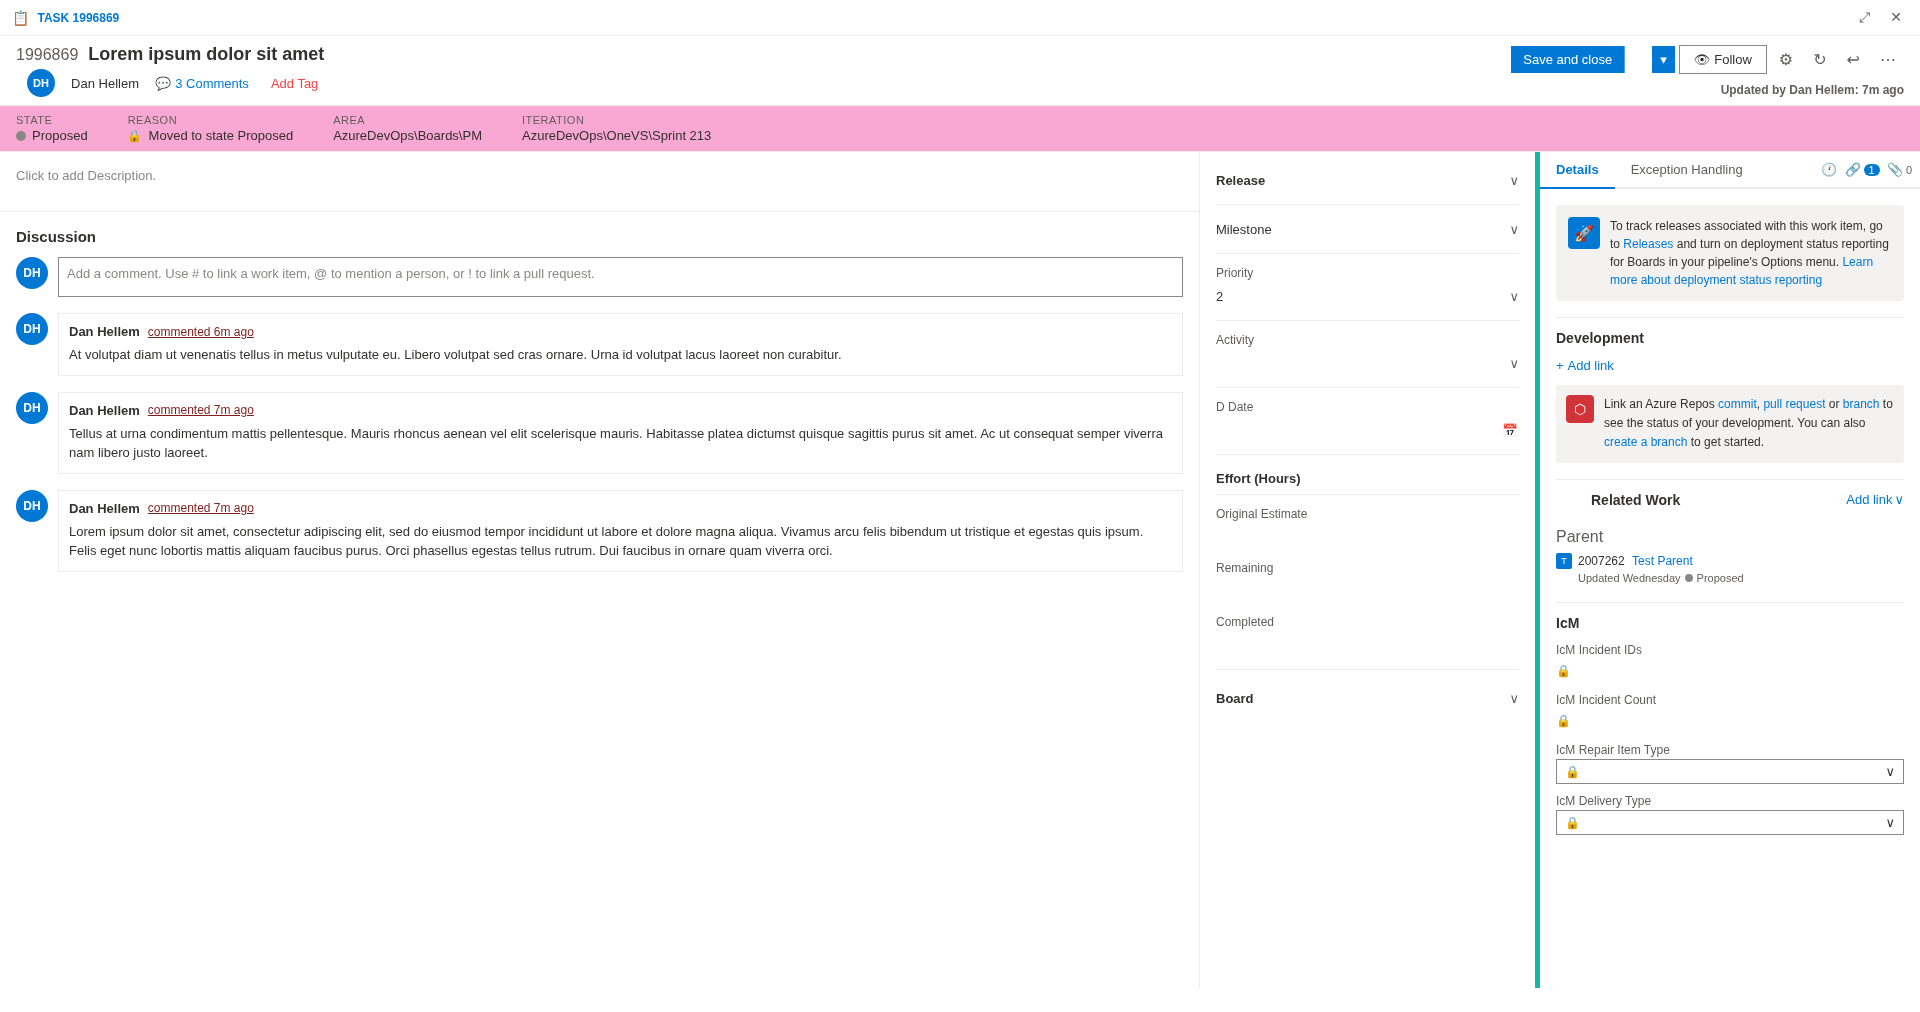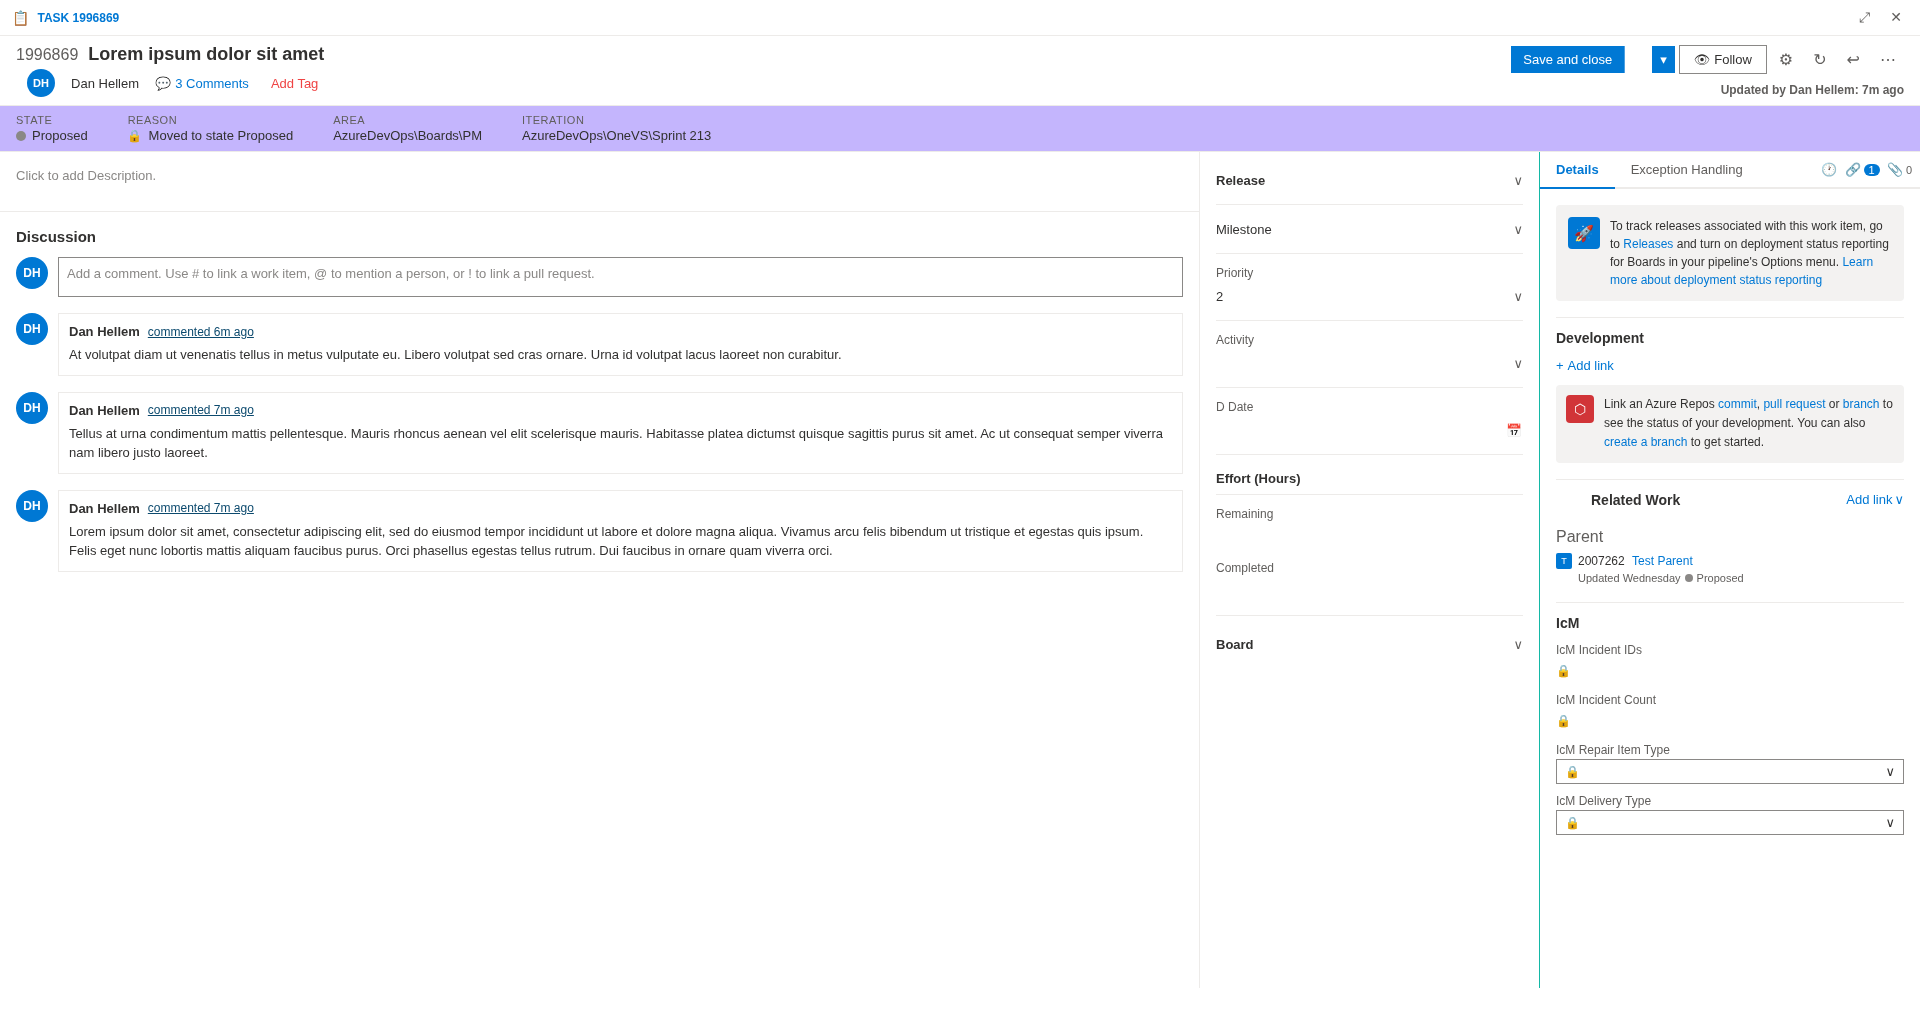--- a/index.html
+++ b/index.html
@@ -39,21 +39,21 @@
     .btn-save { background: #0078d4; color: #fff; border: none; cursor: pointer; padding: 6px 16px; font-size: 13px; display: flex; align-items: center; gap: 0; }
     .btn-save-main { border-right: 1px solid rgba(255,255,255,0.3); padding: 6px 12px; }
     .btn-save-dropdown { padding: 6px 8px; }
     .btn-follow { background: #fff; color: #323130; border: 1px solid #8a8886; cursor: pointer; padding: 6px 14px; font-size: 13px; display: flex; align-items: center; gap: 4px; }
     .btn-icon { background: none; border: none; cursor: pointer; color: #605e5c; font-size: 16px; padding: 6px 8px; }
     .updated-text { font-size: 12px; color: #605e5c; font-weight: bold; }
 
     
     .state-row {
       display: flex; align-items: flex-start; gap: 40px;
-      padding: 8px 16px; border-bottom: 1px solid #edebe9; background: #c4b5fd;
+      padding: 8px 16px; border-bottom: 1px solid #edebe9; background: #f9a8d4;
     }
     .state-field { display: flex; flex-direction: column; gap: 2px; }
     .field-label { font-size: 11px; color: #605e5c; text-transform: uppercase; letter-spacing: 0.5px; }
     .field-value { display: flex; align-items: center; gap: 6px; font-size: 13px; }
     .state-dot { width: 10px; height: 10px; border-radius: 50%; background: #8a8886; }
     .lock-icon { font-size: 12px; color: #605e5c; }
 
     
     .main-content { display: flex; height: calc(1012px - 36px - 56px - 48px - 36px); }
 
@@ -61,26 +61,26 @@
     .left-panel { flex: 1; overflow-y: auto; border-right: 1px solid #edebe9; }
     .description-area { padding: 16px; border-bottom: 1px solid #edebe9; min-height: 60px; color: #8a8886; cursor: pointer; }
     .discussion-section { padding: 16px; }
     .discussion-title { font-size: 15px; font-weight: 600; margin-bottom: 12px; }
     .comment-input { display: flex; gap: 10px; align-items: flex-start; margin-bottom: 16px; }
     .comment-input-box { flex: 1; border: 1px solid #8a8886; padding: 8px; min-height: 40px; color: #8a8886; font-size: 13px; cursor: text; }
     .comment-item { display: flex; gap: 10px; margin-bottom: 16px; }
     .comment-content { flex: 1; }
     .comment-header { display: flex; align-items: center; gap: 8px; margin-bottom: 6px; }
     .comment-author { font-weight: 600; font-size: 13px; }
-    .comment-time { color: #0c4a6e; font-size: 12px; cursor: pointer; text-decoration: underline; }
+    .comment-time { color: #7f1d1d; font-size: 12px; cursor: pointer; text-decoration: underline; }
     .comment-text { font-size: 13px; line-height: 1.5; color: #323130; }
     .comment-box { background: #fff; border: 1px solid #edebe9; padding: 10px; }
 
     
-    .middle-panel { width: 340px; border-right: 1px solid #14b8a6; overflow-y: auto; padding: 16px; }
+    .middle-panel { width: 340px; border-right: 5px solid #14b8a6; overflow-y: auto; padding: 16px; }
     .field-row { margin-bottom: 12px; }
     .field-row-label { font-size: 12px; color: #605e5c; margin-bottom: 4px; }
     .field-row-value { font-size: 13px; color: #323130; min-height: 24px; display: flex; align-items: center; justify-content: space-between; }
     .field-row-value input { border: none; border-bottom: 1px solid transparent; width: 100%; font-size: 13px; outline: none; background: transparent; }
     .chevron { color: #605e5c; cursor: pointer; }
     .effort-section { margin-top: 16px; }
     .effort-title { font-weight: 600; font-size: 13px; border-bottom: 1px solid #edebe9; padding-bottom: 8px; margin-bottom: 12px; }
     .board-section { margin-top: 16px; }
     .calendar-icon { color: #605e5c; cursor: pointer; }
 
@@ -305,20 +305,26 @@
       <div class="field-row-label">D Date</div>
       <div class="field-row-value">
         <span></span>
         <span class="calendar-icon">📅</span>
       </div>
     </div>
     <hr class="divider">
 
     <div class="effort-section">
       <div class="effort-title">Effort (Hours)</div>
+      <div class="field-row">
+        <div class="field-row-label">Original Estimate</div>
+        <div class="field-row-value">
+          <input type="text" style="">
+        </div>
+      </div>
       <div class="field-row">
         <div class="field-row-label">Remaining</div>
         <div class="field-row-value">
           <input type="text" style="">
         </div>
       </div>
       <div class="field-row">
         <div class="field-row-label">Completed</div>
         <div class="field-row-value">
           <input type="text" style="">

